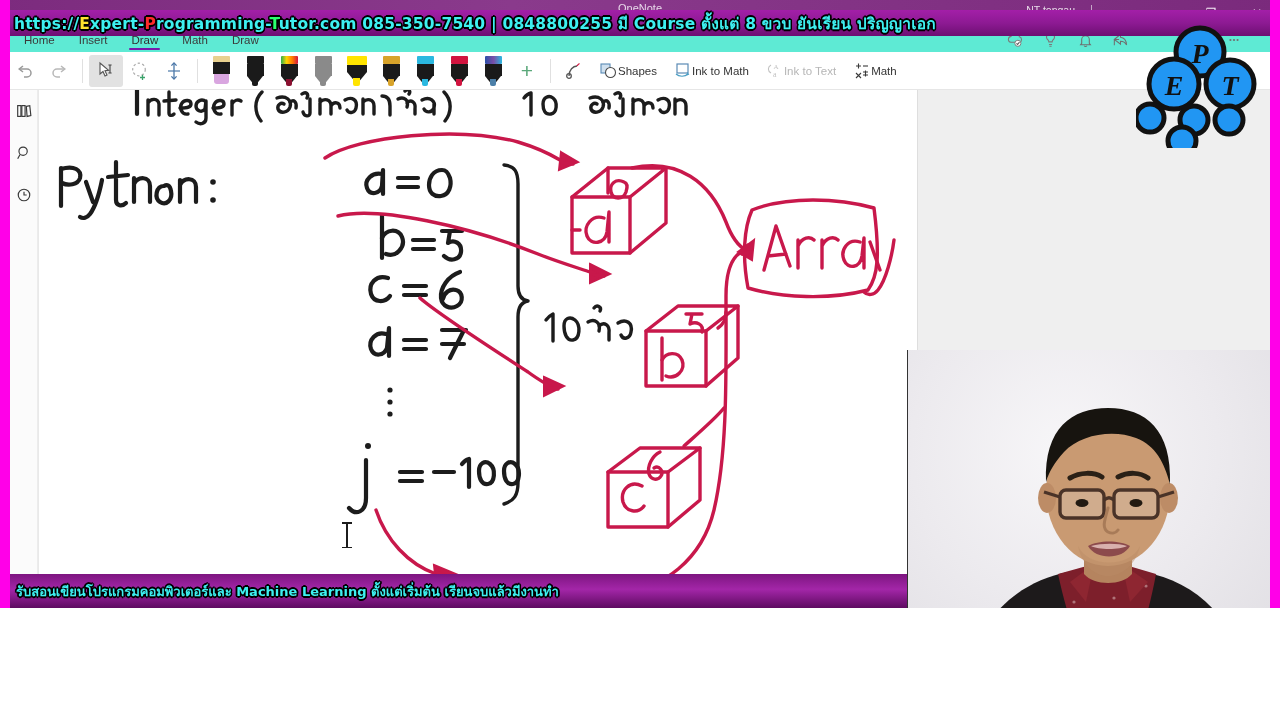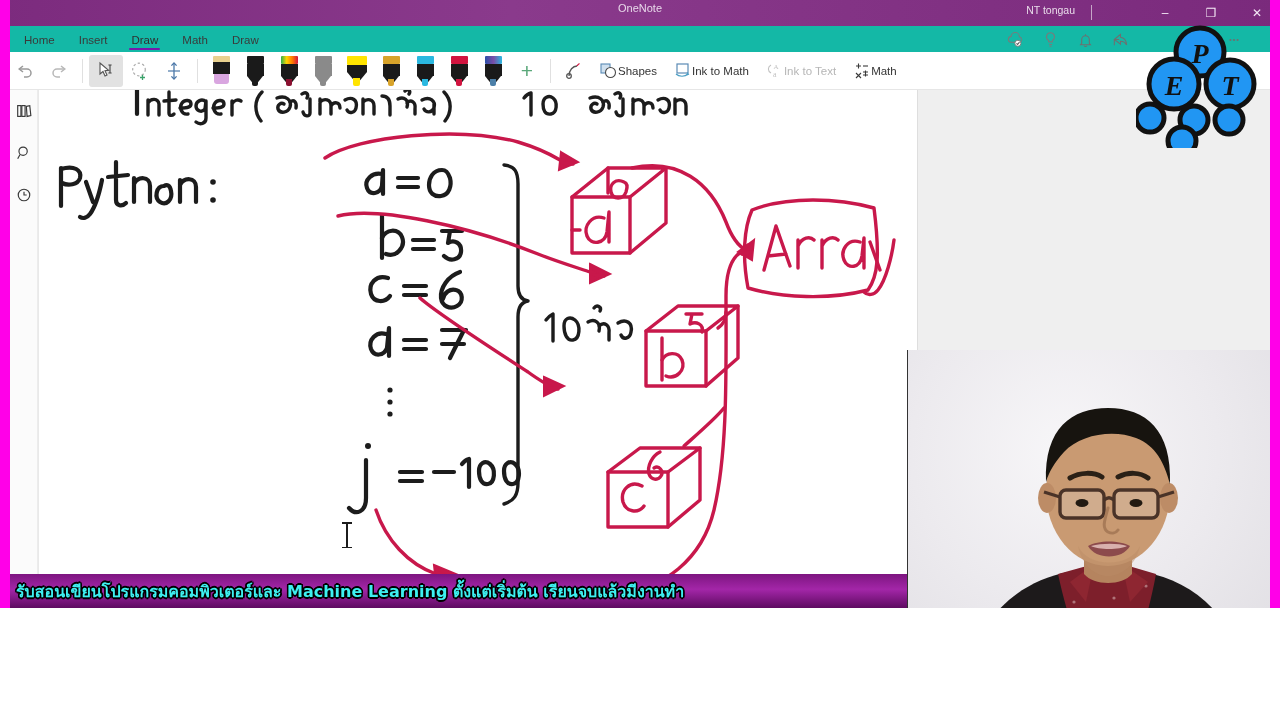--- a/index.html
+++ b/index.html
@@ -65,32 +65,32 @@
 
   
   .promo-bottom {
     position: absolute; left: 0; bottom: 0; width: 1280px; height: 34px;
     background: linear-gradient(180deg,#7d1580 0%, #a326a8 45%, #5e0b61 100%);
     z-index: 55; display: flex; align-items: center;
   }
   .promo-bottom .txt {
     padding-left: 16px;
     font-family: "DejaVu Sans", sans-serif;
-    font-weight: bold; font-size: 16px; white-space: nowrap;
+    font-weight: bold; font-size: 13px; white-space: nowrap;
     color: #3df0f0;
     text-shadow:
       -1.4px -1.4px 0 #000, 1.4px -1.4px 0 #000,
       -1.4px  1.4px 0 #000, 1.4px  1.4px 0 #000,
        0 -1.6px 0 #000, 0 1.6px 0 #000, -1.6px 0 0 #000, 1.6px 0 0 #000;
   }
 
   
   .tabs {
     position: absolute; left: 0; top: 26px; width: 1280px; height: 26px;
-    background: #14b8a6; display: flex; align-items: flex-end; padding-left: 12px;
+    background: #5eead4; display: flex; align-items: flex-end; padding-left: 12px;
   }
   .tab {
     position: relative; font-size: 11.5px; color: #3a3a3a;
     padding: 2px 12px 6px 12px; white-space: nowrap;
   }
   .tab.active { color: #2f2f2f; font-weight: normal; }
   .tab.active::after {
     content: ""; position: absolute; left: 10px; right: 10px; bottom: 2px;
     height: 2.5px; background: #7719aa; border-radius: 1px;
   }
@@ -743,18 +743,23 @@
       </g>
       <text x="64" y="41" font-size="28" font-family="Liberation Serif, serif" font-style="italic" font-weight="bold" fill="#111" text-anchor="middle">P</text>
       <text x="38" y="73" font-size="28" font-family="Liberation Serif, serif" font-style="italic" font-weight="bold" fill="#111" text-anchor="middle">E</text>
       <text x="94" y="73" font-size="28" font-family="Liberation Serif, serif" font-style="italic" font-weight="bold" fill="#111" text-anchor="middle">T</text>
     </svg>
   </div>
 
   <div class="frame-left"></div>
   <div class="frame-right"></div>
 
+  <div class="promo-top">
+    <div class="txt">
+      <span>https://</span><span class="c-y">E</span><span>xpert-</span><span class="c-r">P</span><span>rogramming-</span><span class="c-g">T</span><span>utor.com 085-350-7540 | 0848800255 มี Course ตั้งแต่ 8 ขวบ ยันเรียน ปริญญาเอก</span>
+    </div>
+  </div>
 
   <div class="promo-bottom">
     <div class="txt">รับสอนเขียนโปรแกรมคอมพิวเตอร์และ Machine Learning ตั้งแต่เริ่มต้น เรียนจบแล้วมีงานทำ</div>
   </div>
 
 </div>
 
 </body></html>

